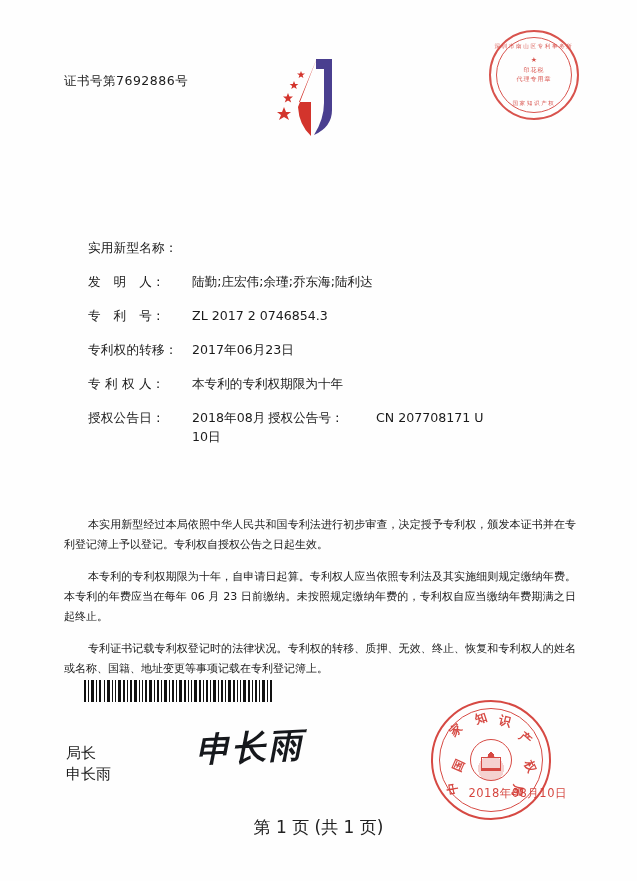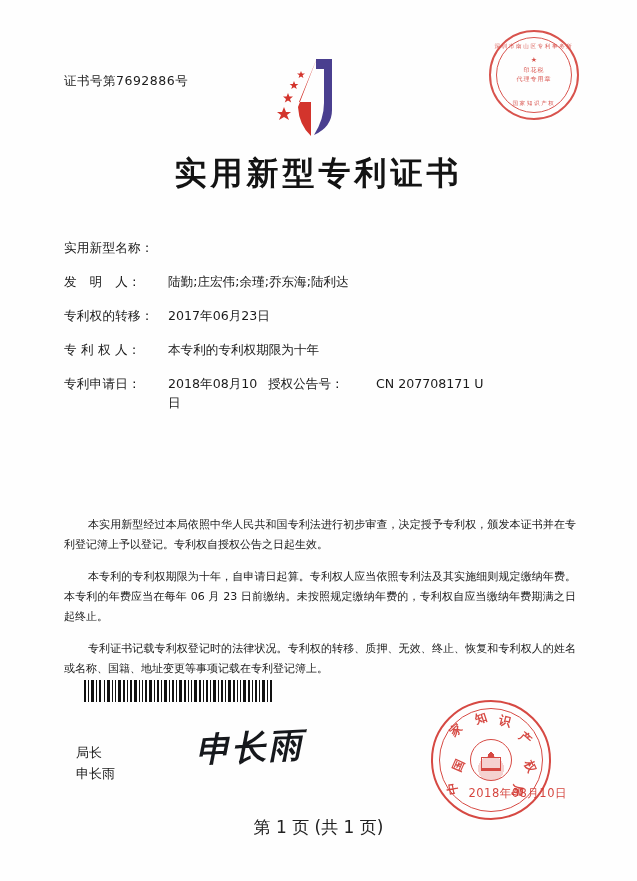--- a/index.html
+++ b/index.html
@@ -111,20 +111,21 @@
     top: 238px;
     width: 512px;
     font-size: 12.6px;
     line-height: 19px;
     font-family: "DejaVu Sans", sans-serif;
   }
   .frow {
     display: flex;
     align-items: flex-start;
     margin-bottom: 15px;
+    margin-left: 24px;
   }
   .flabel {
     flex: 0 0 104px;
     white-space: nowrap;
     letter-spacing: 0.2px;
   }
   .fval {
     flex: 1 1 auto;
   }
   .fval .l2 {
@@ -169,25 +170,25 @@
     position: absolute;
     top: 0;
     bottom: 0;
     background: #111;
     display: block;
   }
 
   
   .sig-label {
     position: absolute;
-    left: 76px;
+    left: 66px;
     top: 743px;
-    font-size: 13px;
+    font-size: 15px;
     line-height: 21px;
-    font-family: Liberation Mono, monospace;
+    font-family: Liberation Serif, serif;
   }
   .sig-hand {
     position: absolute;
     left: 196px;
     top: 725px;
     font-size: 34px;
     color: #16181c;
     font-family: "DejaVu Serif", serif;
     letter-spacing: 2px;
     transform: rotate(-3deg);
@@ -300,47 +301,50 @@
     <div class="inner"></div>
     <div class="arc-top">深圳市南山区专利事务所</div>
     <div class="star">★</div>
     <div class="mid">
       <span>印花税</span><br>
       <span>代理专用章</span>
     </div>
     <div class="arc-bottom">国家知识产权</div>
   </div>
 
-  <div class="title">实用新型专利证书</div>
 
   <div class="fields">
 
     <div class="frow">
       <div class="flabel">实用新型名称：</div>
     </div>
 
     <div class="frow">
       <div class="flabel">发　明　人：</div>
       <div class="fval">陆勤;庄宏伟;余瑾;乔东海;陆利达</div>
     </div>
 
+    <div class="frow">
+      <div class="flabel">专　利　号：</div>
+      <div class="fval">ZL 2017 2 0746854.3</div>
+    </div>
 
     <div class="frow">
       <div class="flabel">专利权的转移：</div>
       <div class="fval">2017年06月23日</div>
     </div>
 
     <div class="frow">
       <div class="flabel">专 利 权 人：</div>
       <div class="fval">本专利的专利权期限为十年</div>
     </div>
 
 
     <div class="frow two-col">
-      <div class="flabel">专利申请日：</div>
+      <div class="flabel">授权公告日：</div>
       <div class="fval">2018年08月10日</div>
       <div class="right-label">授权公告号：</div>
       <div class="right-val">CN 207708171 U</div>
     </div>
 
   </div>
 
   <div class="body">
     <p>本实用新型经过本局依照中华人民共和国专利法进行初步审查，决定授予专利权，颁发本证书并在专利登记簿上予以登记。专利权自授权公告之日起生效。</p>
     <p>本专利的专利权期限为十年，自申请日起算。专利权人应当依照专利法及其实施细则规定缴纳年费。本专利的年费应当在每年 06 月 23 日前缴纳。未按照规定缴纳年费的，专利权自应当缴纳年费期满之日起终止。</p>

